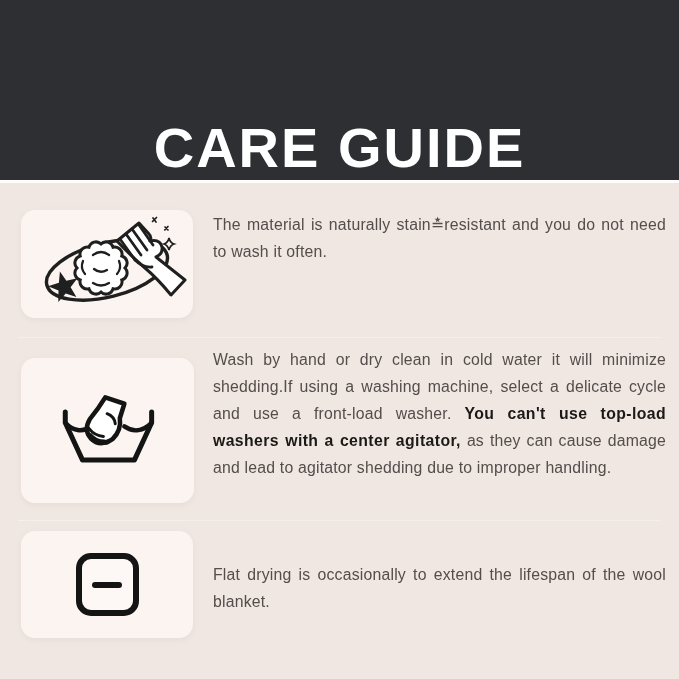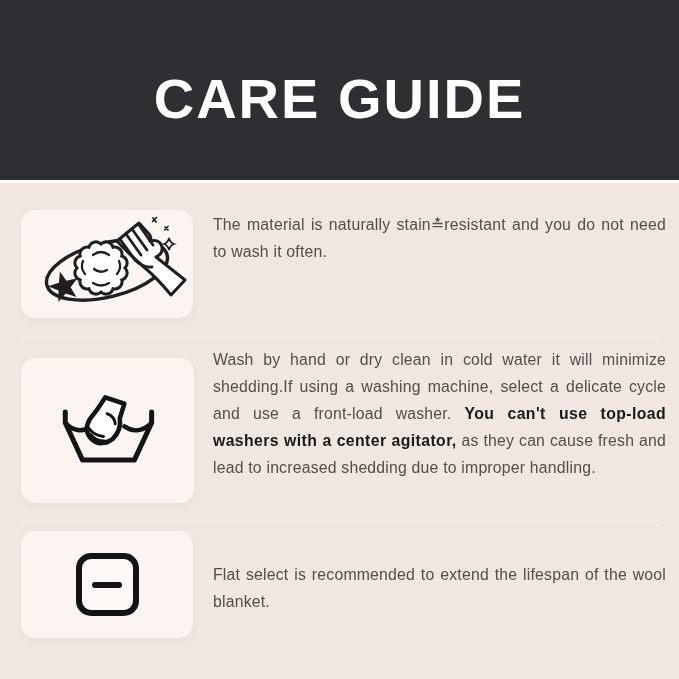--- a/index.html
+++ b/index.html
@@ -5,21 +5,21 @@
   * { margin:0; padding:0; box-sizing:border-box; }
   body { background:#e8e0dc; }
   .page {
     position:relative; width:679px; height:679px;
     background:#f0e7e3; overflow:hidden;
     font-family:"Liberation Sans","DejaVu Sans",sans-serif;
   }
   .header {
     position:absolute; left:0; top:0; width:679px; height:183px;
     background:#2d2f33; border-bottom:3px solid #fffdfb;
-    display:flex; align-items:center; justify-content:center;
+    display:flex; align-items:flex-end; justify-content:center;
     padding-top:16px;
   }
   .title {
     color:#ffffff; font-size:56px; font-weight:bold; letter-spacing:2px;
   }
   .card {
     position:absolute; left:21px; background:#fcf4f1; border-radius:14px;
     box-shadow:0 2px 6px rgba(160,130,120,0.10);
     display:flex; align-items:center; justify-content:center;
   }
@@ -114,27 +114,27 @@
       <path d="M52,8 L73,15 L68,31 Q70,44 60,54 Q46,63 36,53 Q28,44 35,32 Q44,21 52,8 Z" fill="#ffffff" stroke="#141414" stroke-width="5" stroke-linejoin="round"></path>
       <g fill="none" stroke="#141414" stroke-width="3.2" stroke-linecap="round">
         <path d="M34,42 Q40,50 50,51"></path>
         <path d="M36,49 Q42,56 51,56"></path>
         <path d="M43,55 Q48,60 55,58"></path>
         <path d="M54,26 Q62,29 63,37"></path>
       </g>
     </svg>
   </div>
   <div class="text text2">
-    <p><span>Wash by hand or dry clean in cold water it will minimize shedding.If using a washing machine, select a delicate cycle and use a front-load washer. </span><b>You can't use top-load washers with a center agitator,</b><span> as they can cause fresh and lead to increased shedding due to improper handling.</span></p>
+    <p><span>Wash by hand or dry clean in cold water it will minimize shedding.If using a washing machine, select a delicate cycle and use a front-load washer. </span><b>You can't use top-load washers with a center agitator,</b><span> as they can cause damage and lead to agitator shedding due to improper handling.</span></p>
   </div>
 
   <div class="divider divider2"></div>
 
   <div class="card card3">
     <div class="flat-square">
       <div class="flat-line"></div>
     </div>
   </div>
   <div class="text text3">
-    <p>Flat select is recommended to extend the lifespan of the wool blanket.</p>
+    <p>Flat drying is occasionally to extend the lifespan of the wool blanket.</p>
   </div>
 
 </div>
 
 </body></html>

